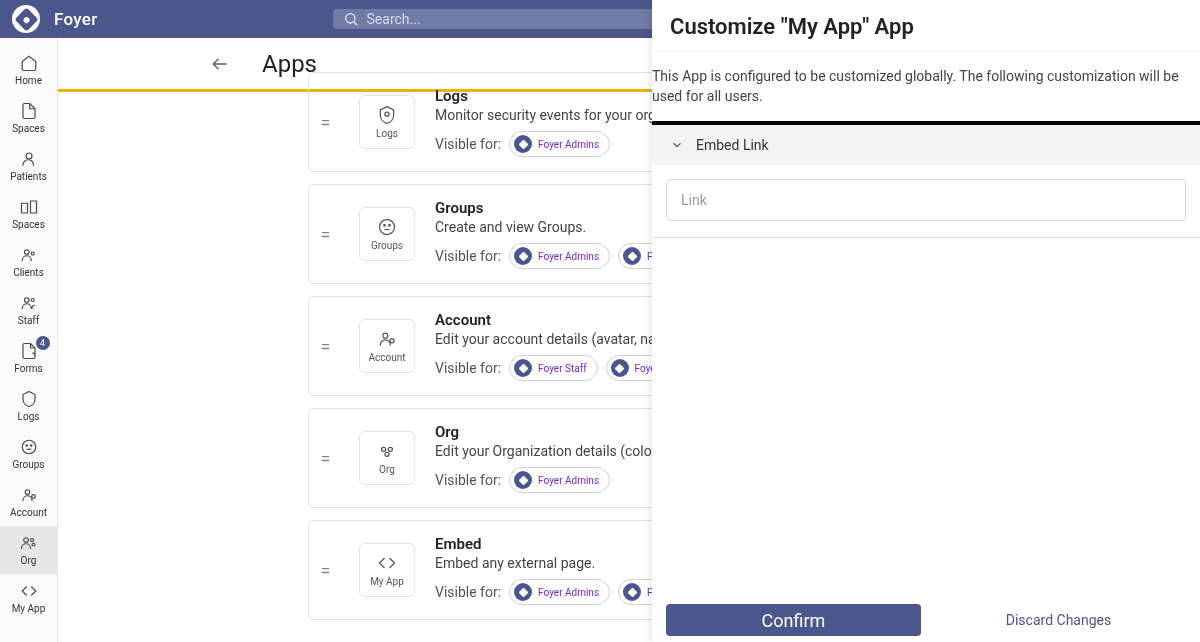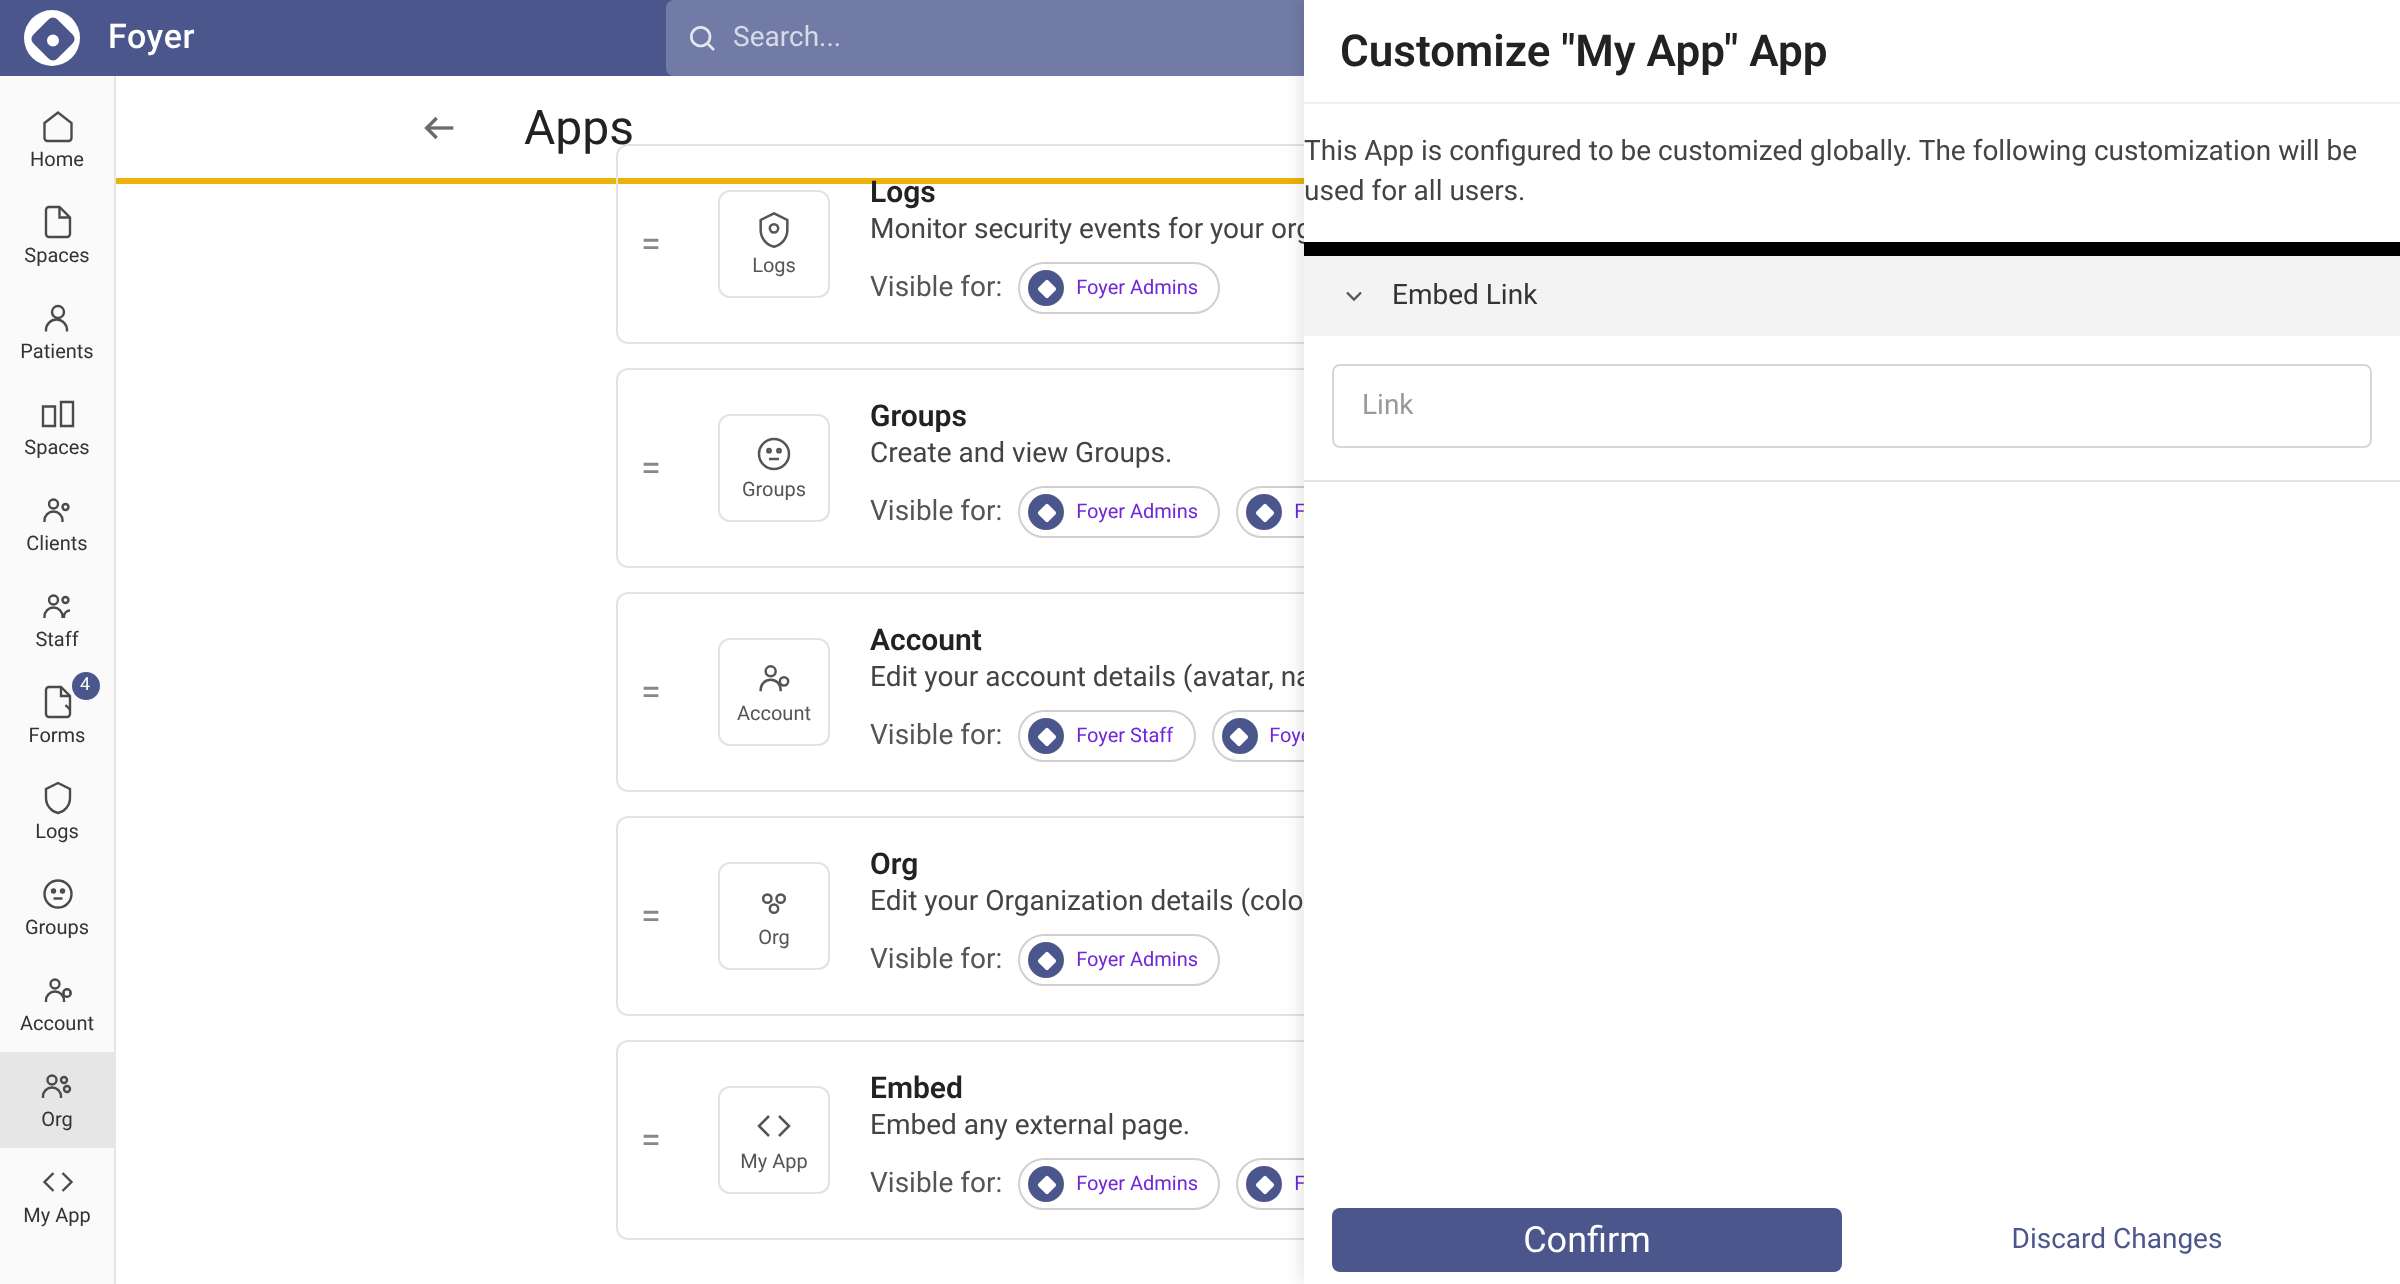--- a/index.html
+++ b/index.html
@@ -4,21 +4,21 @@
 <style>
 * { margin: 0; padding: 0; box-sizing: border-box; font-family: -apple-system, BlinkMacSystemFont, "Segoe UI", Roboto, sans-serif; }
 body { width: 1200px; height: 642px; overflow: hidden; background: #fff; position: relative; }
 
 .topbar { height: 38px; background: #4a568c; display: flex; align-items: center; padding: 0 12px; color: #fff; }
 .logo-wrap { display: flex; align-items: center; gap: 14px; }
 .logo { width: 28px; height: 28px; background: #fff; border-radius: 50%; display: flex; align-items: center; justify-content: center; position: relative; }
 .logo-inner { width: 17px; height: 17px; background: #4a568c; border-radius: 3px; transform: rotate(45deg); display:flex; align-items:center; justify-content:center;}
 .logo-inner::after{content:'';width:6px;height:6px;background:#fff;border-radius:50%;}
 .brand { font-size: 17px; font-weight: 500; letter-spacing: 0.3px; }
-.search-wrap { margin-left: 235px; width: 360px; height: 38px; background: rgba(255,255,255,0.22); border-radius: 4px; display: flex; align-items: center; padding: 0 10px; gap: 8px; }
+.search-wrap { margin-left: 235px; width: 360px; height: 20px; background: rgba(255,255,255,0.22); border-radius: 4px; display: flex; align-items: center; padding: 0 10px; gap: 8px; }
 .search-icon { color: #e6e8f0; }
 .search-input { flex: 1; background: transparent; border: none; outline: none; color: #fff; font-size: 14px; }
 .search-input::placeholder { color: #d7dbe8; }
 
 .layout { display: flex; height: calc(642px - 38px); }
 
 .sidenav { width: 58px; background: #fafafa; border-right: 1px solid #e5e5e5; padding-top: 8px; display: flex; flex-direction: column; align-items: center; }
 .nav-item { width: 58px; height: 48px; display: flex; flex-direction: column; align-items: center; justify-content: center; gap: 3px; cursor: pointer; color: #3a3a3a; position:relative;}
 .nav-item.active { background: #e6e6e6; }
 .nav-item svg { width: 18px; height: 18px; stroke: #4a4a4a; fill: none; stroke-width: 1.6; }
@@ -43,21 +43,21 @@
 .vis-lbl { font-size: 14px; color: #555; }
 .chip { border: 1px solid #d0d0d0; border-radius: 16px; padding: 3px 10px 3px 4px; display: flex; align-items: center; gap: 6px; font-size: 10px; color: #6d28d9; }
 .chip-icon { width: 18px; height: 18px; background: #4a568c; border-radius: 50%; display:flex;align-items:center;justify-content:center; position:relative;}
 .chip-icon::after { content:''; width:7px; height:7px; background:#fff; border-radius:1px; transform:rotate(45deg); }
 
 
 .drawer { position: absolute; top: 0; right: 0; width: 548px; height: 642px; background: #fff; box-shadow: -2px 0 8px rgba(0,0,0,0.1); display: flex; flex-direction: column; }
 .drawer-header { padding: 14px 18px 12px; border-bottom: 1px solid #eee; }
 .drawer-title { font-size: 22px; font-weight: 600; color: #222; }
 .drawer-note { padding: 14px 0; font-size: 14px; color: #444; line-height: 1.45; }
-.accordion { border-top: 7px solid #000000; border-bottom: 1px solid #e3e3e3; }
+.accordion { border-top: 4px solid #000000; border-bottom: 1px solid #e3e3e3; }
 .acc-head { background: #f3f3f3; padding: 12px 18px; display: flex; align-items: center; gap: 12px; font-size: 14px; color: #333; cursor:pointer;}
 .acc-chev { transform: rotate(0deg); }
 .acc-body { padding: 14px 14px 16px; }
 .text-field { width: 100%; border: 1px solid #d6d6d6; border-radius: 4px; padding: 12px 14px; font-size: 14px; outline:none;}
 .text-field::placeholder { color: #999; }
 .drawer-footer { margin-top: auto; padding: 10px 14px 6px; display: flex; gap: 10px; }
 .btn-confirm { flex: 1; background: #4a568c; color: #fff; border: none; height: 32px; border-radius: 4px; font-size: 18px; cursor: pointer; }
 .btn-discard { flex: 1; background: transparent; border: none; color: #4a568c; font-size: 14px; cursor: pointer; }
 </style>
 </head>

